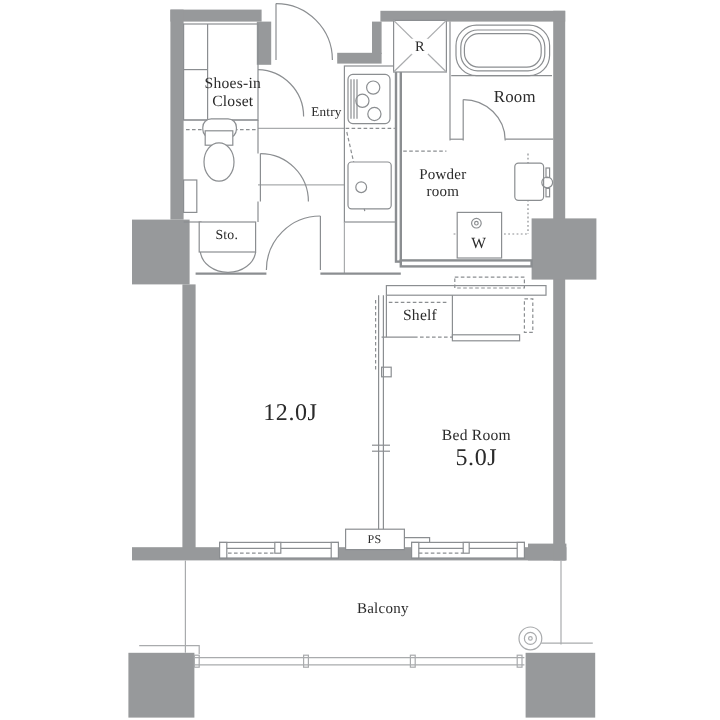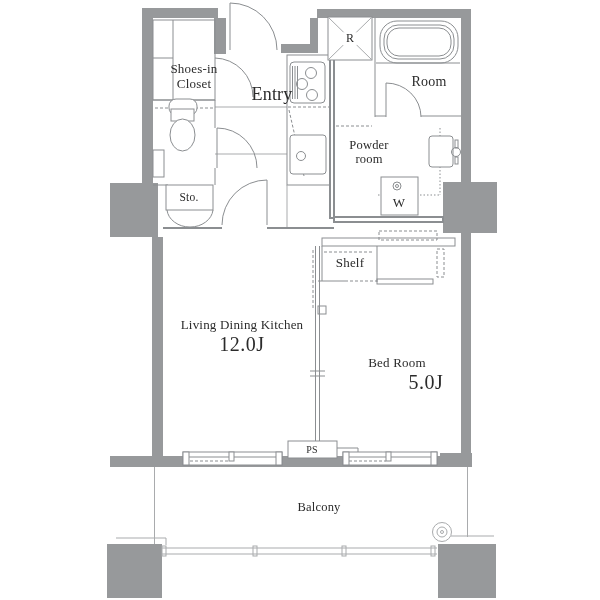--- a/index.html
+++ b/index.html
@@ -201,26 +201,25 @@
         <line class="lt" x1="162" y1="554" x2="437" y2="554"></line>
         <rect class="lt" x="162" y="546" width="4" height="10" fill="#fff"></rect>
         <rect class="lt" x="431" y="546" width="4" height="10" fill="#fff"></rect>
         <rect class="lt" x="253" y="546" width="4" height="10" fill="#fff"></rect>
         <rect class="lt" x="342" y="546" width="4" height="10" fill="#fff"></rect>
       </g>
     </g>
   </svg>
 
   <div class="lbl wrap" style="left:194px;top:77px;width:66px;font-size:13px;">Shoes-in Closet</div>
-  <div class="lbl" style="left:272px;top:94px;font-size:18px;">Entry</div>
+  <div class="lbl" style="left:272px;top:94px;font-size:11px;">Entry</div>
   <div class="lbl bg" style="left:350px;top:39px;font-size:12px;">R</div>
   <div class="lbl" style="left:429px;top:82px;font-size:14px;">Room</div>
   <div class="lbl wrap" style="left:369px;top:152px;width:58px;font-size:12.5px;">Powder room</div>
   <div class="lbl" style="left:399px;top:203px;font-size:13px;">W</div>
   <div class="lbl" style="left:189px;top:197px;font-size:11.5px;">Sto.</div>
   <div class="lbl" style="left:350px;top:263px;font-size:13px;text-align:right;">Shelf</div>
-  <div class="lbl" style="left:242px;top:325px;font-size:13px;">Living Dining Kitchen</div>
   <div class="lbl big" style="left:242px;top:344px;font-size:20px;">12.0J</div>
   <div class="lbl" style="left:397px;top:363px;font-size:13px;">Bed Room</div>
-  <div class="lbl big" style="left:397px;top:382px;font-size:20px;margin-left:29px;">5.0J</div>
+  <div class="lbl big" style="left:397px;top:382px;font-size:20px;">5.0J</div>
   <div class="lbl" style="left:312px;top:450px;font-size:10px;text-align:right;">PS</div>
   <div class="lbl" style="left:303px;top:507px;font-size:12.5px;padding-left:32px;">Balcony</div>
 </div>
 
 </body></html>

